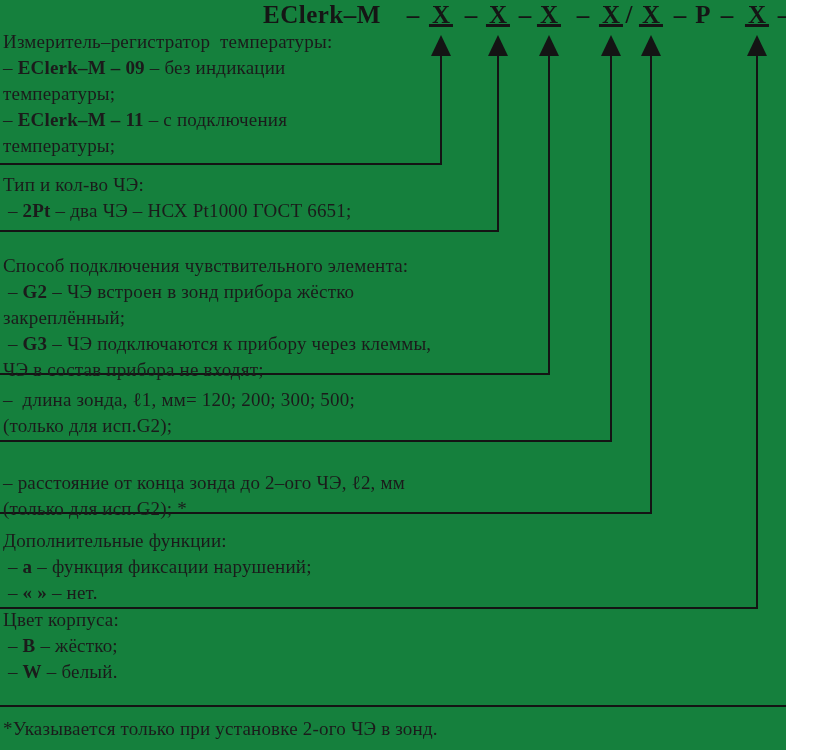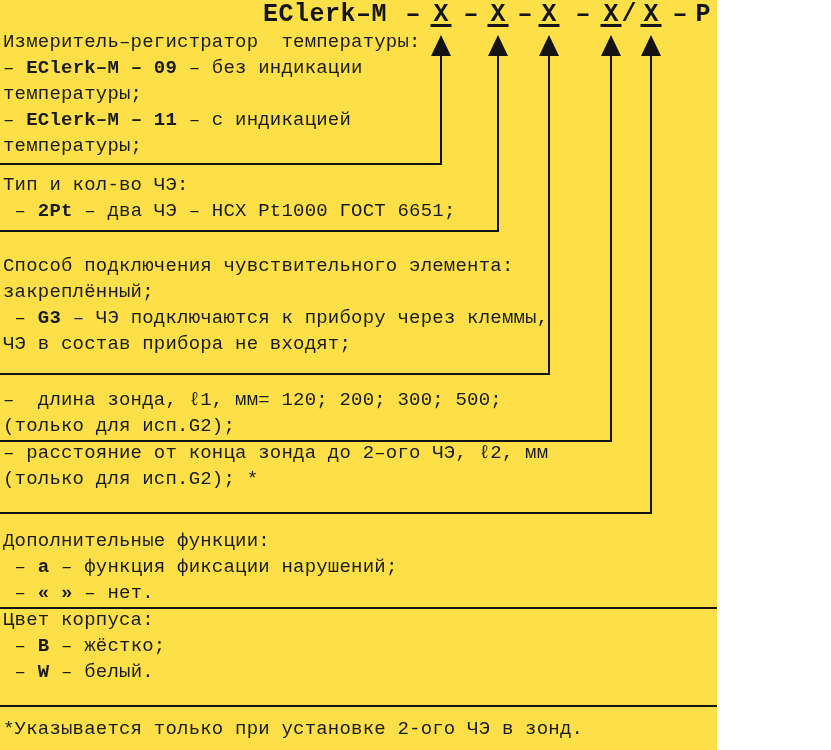--- a/index.html
+++ b/index.html
@@ -1,21 +1,21 @@
 <!DOCTYPE html>
 <html><head>
 <meta charset="utf-8">
 <style>
   html, body { margin: 0; padding: 0; background: #ffffff; }
   .page {
     position: relative;
-    width: 717px;
+    width: 786px;
     height: 750px;
-    background: #fde047;
-    font-family: Liberation Mono, monospace;
+    background: #15803d;
+    font-family: Liberation Serif, serif;
     color: #1b1b1b;
     overflow: hidden;
   }
   
   .title-row { position: absolute; left: 0; top: 2px; width: 100%; height: 30px; }
   .tok {
     position: absolute; top: 0;
     display: inline-block;
     font-weight: bold; font-size: 25px; line-height: 25px;
     transform: translateX(-50%);
@@ -96,38 +96,39 @@
   <div>
     <div class="ahead" style="left:799px; top:35px"></div>
     <div class="vline" style="left:808px; top:55px; height:652px"></div>
     <div class="hdiv" style="top:705px; width:810px"></div>
   </div>
 
   <div class="sec" style="top:29px">
       <div class="line"><span>Измеритель–регистратор  температуры:</span></div>
       <div class="line"><span>– </span><span class="b">EClerk–M – 09</span><span> – без индикации</span></div>
       <div class="line"><span>температуры;</span></div>
-      <div class="line"><span>– </span><span class="b">EClerk–M – 11</span><span> – с индикацией</span></div>
+      <div class="line"><span>– </span><span class="b">EClerk–M – 11</span><span> – с подключения</span></div>
       <div class="line"><span>температуры;</span></div>
     </div>
   <div class="sec" style="top:172px">
       <div class="line"><span>Тип и кол-во ЧЭ:</span></div>
       <div class="line"><span> – </span><span class="b">2Pt</span><span> – два ЧЭ – НСХ Pt1000 ГОСТ 6651;</span></div>
     </div>
   <div class="sec" style="top:253px">
       <div class="line"><span>Способ подключения чувствительного элемента:</span></div>
+      <div class="line"><span> – </span><span class="b">G2</span><span> – ЧЭ встроен в зонд прибора жёстко</span></div>
       <div class="line"><span>закреплённый;</span></div>
       <div class="line"><span> – </span><span class="b">G3</span><span> – ЧЭ подключаются к прибору через клеммы,</span></div>
       <div class="line"><span>ЧЭ в состав прибора не входят;</span></div>
     </div>
   <div class="sec" style="top:387px">
       <div class="line"><span>–  длина зонда, ℓ1, мм= 120; 200; 300; 500;</span></div>
       <div class="line"><span>(только для исп.G2);</span></div>
     </div>
-  <div class="sec" style="top:440px">
+  <div class="sec" style="top:470px">
       <div class="line"><span>– расстояние от конца зонда до 2–ого ЧЭ, ℓ2, мм</span></div>
       <div class="line"><span>(только для исп.G2); *</span></div>
     </div>
   <div class="sec" style="top:528px">
       <div class="line"><span>Дополнительные функции:</span></div>
       <div class="line"><span> – </span><span class="b">а</span><span> – функция фиксации нарушений;</span></div>
       <div class="line"><span> – </span><span class="b">« »</span><span> – нет.</span></div>
     </div>
   <div class="sec" style="top:607px">
       <div class="line"><span>Цвет корпуса:</span></div>

